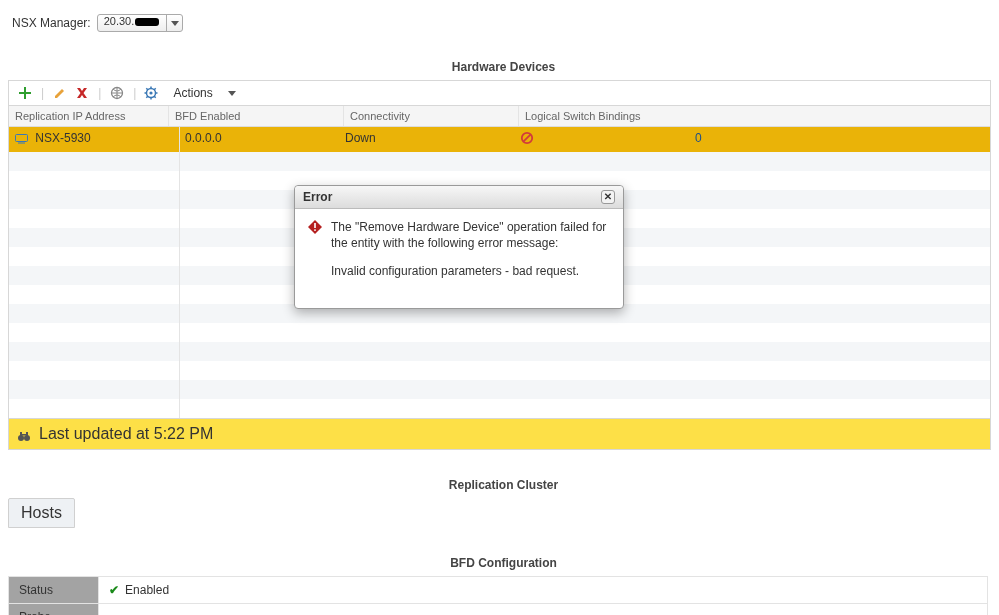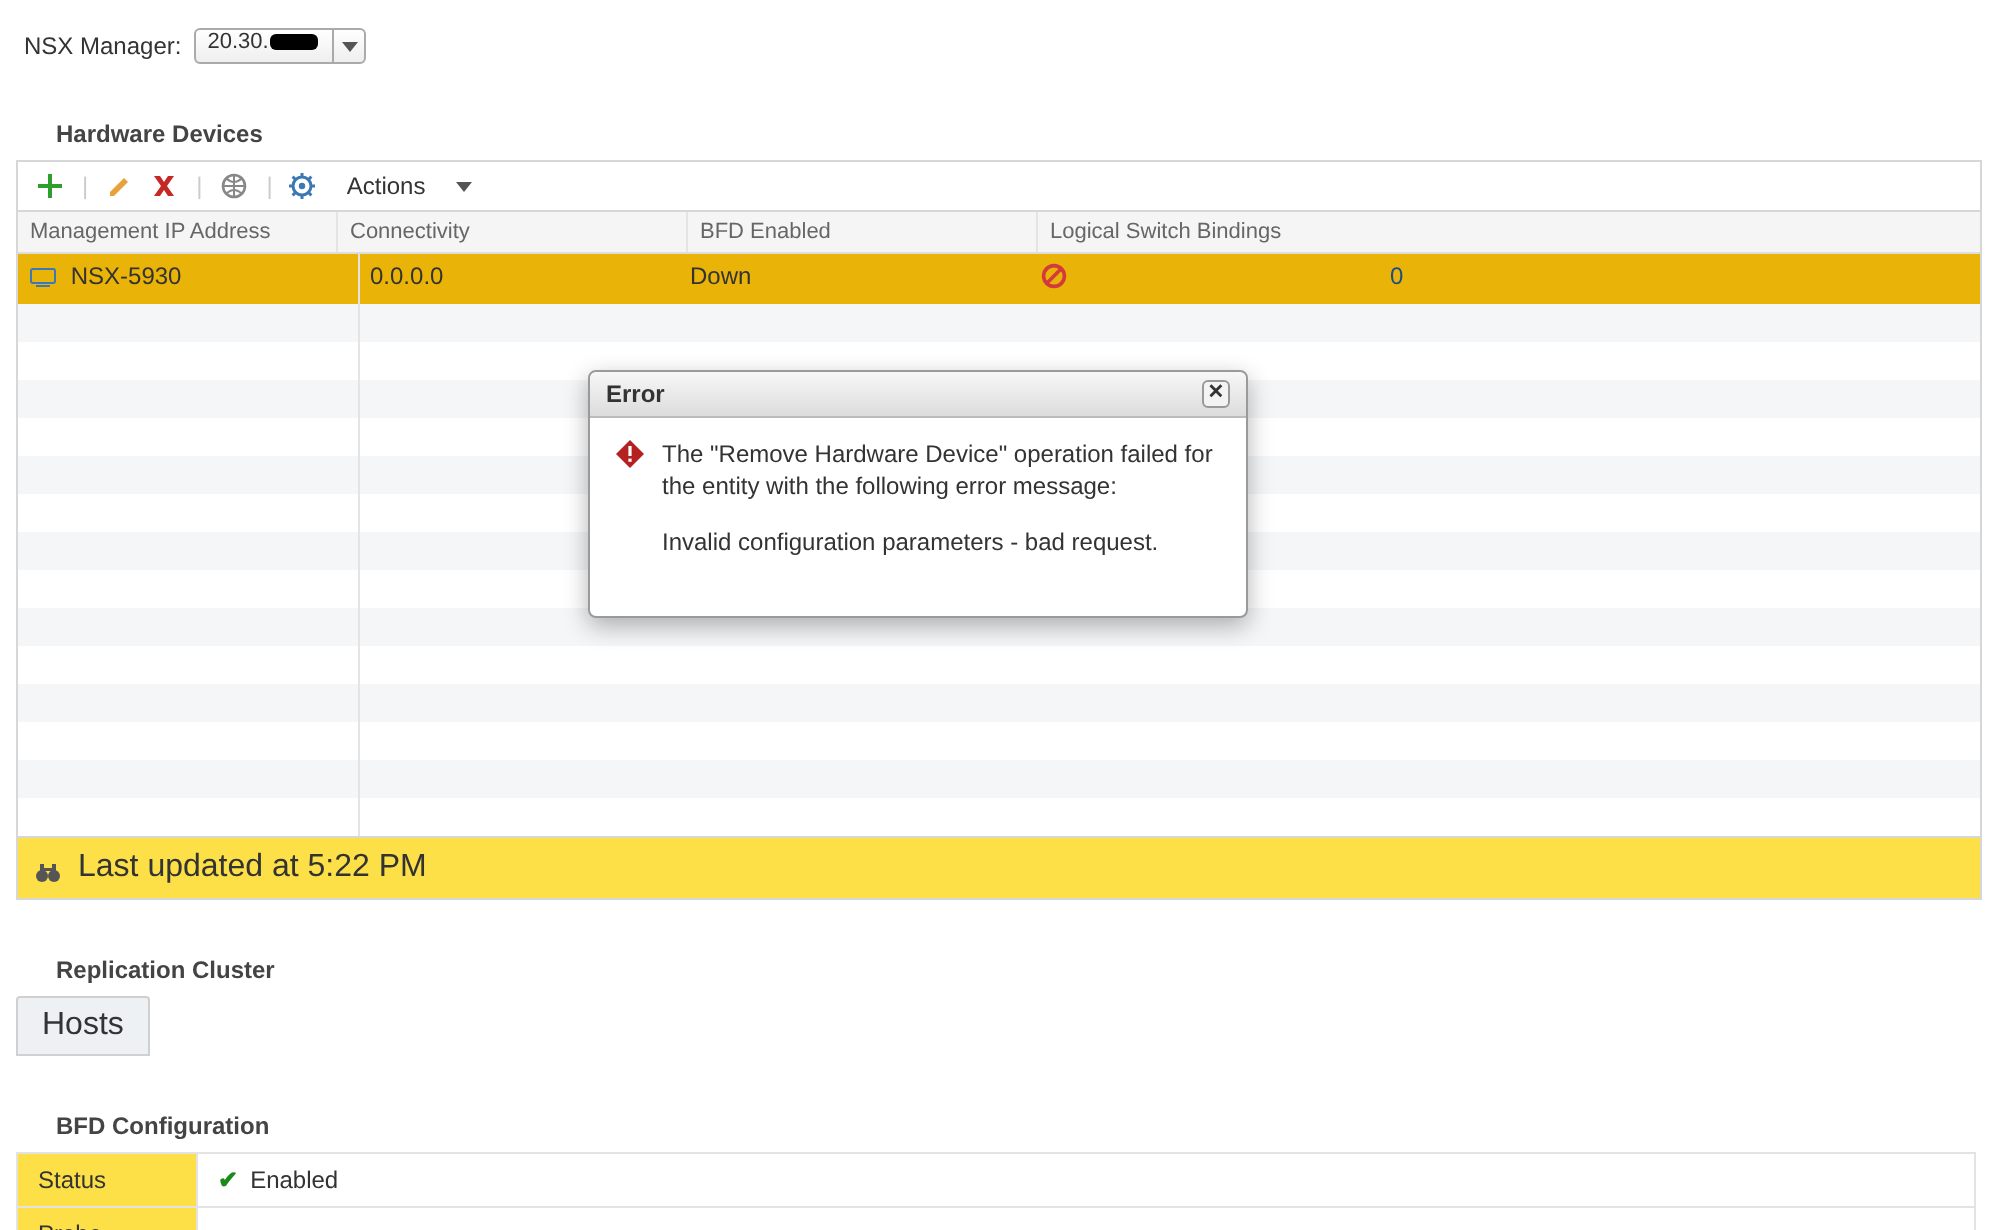--- a/index.html
+++ b/index.html
@@ -21,21 +21,21 @@
     display: flex; align-items: flex-start;
     border: 1px solid #aaa; border-radius: 3px; height: 18px;
     background: linear-gradient(#fff,#eee);
     font-size: 11px;
   }
   .select-val { padding: 0 6px 0 6px; }
   .select-arrow { border-left: 1px solid #aaa; width: 16px; height: 100%; display:flex; align-items:center; justify-content:center;}
   .select-arrow svg { display:block; }
 
   
-  .section-title { font-weight: bold; color:#444; margin: 0 0 6px 20px; }
+  .section-title { font-weight: bold; color:#444; margin: 0 0 6px 8px; text-align: center; }
 
   
   .panel { border: 1px solid #d7d7d7; margin-bottom: 28px; }
 
   
   .toolbar {
     display: flex; align-items: center; gap: 6px;
     padding: 4px 8px; border-bottom: 1px solid #d7d7d7;
     background: #fff;
   }
@@ -104,21 +104,21 @@
 
   
   .tab {
     display:inline-block; border:1px solid #d0d0d0; background:#eef1f4;
     padding:5px 12px; font-size:16px; color:#333; border-radius:2px 2px 0 0;
   }
 
   
   .kv-table { border:1px solid #ddd; border-collapse:collapse; width:100%; max-width:980px;}
   .kv-table td { border:1px solid #e3e3e3; padding:6px 10px; font-size:12px;}
-  .kv-table td.key { width:90px; background:#fde047;}
+  .kv-table td.key { width:90px; background:#a3a3a3;}
   .enabled { display:flex; align-items:center; gap:6px; }
   .chk { color:#1a8a1a; font-weight:bold; }
 
   
   .redact { display:inline-block; width:24px; height:8px; background:#000; border-radius:3px; vertical-align:middle; margin:0 1px;}
 </style>
 </head>
 <body>
 
 <div class="top-row">
@@ -180,23 +180,23 @@
       </svg>
       <span>Actions</span>
       <svg width="8" height="5" viewBox="0 0 8 5">
           <path d="M0 0 L8 0 L4 5 Z" fill="#555"></path>
         </svg>
     </span>
   </div>
 
   <div class="grid">
     <div class="grid-head">
-      <div class="cell c-ip">Management IP Address</div>
+      <div class="cell c-ip">Replication IP Address</div>
+      <div class="cell c-bfd">BFD Enabled</div>
       <div class="cell c-conn">Connectivity</div>
-      <div class="cell c-bfd">BFD Enabled</div>
       <div class="cell c-lsb">Logical Switch Bindings</div>
     </div>
 
     <div class="grid-body">
       <div class="name-vsep"></div>
 
       <div class="grid-row selected">
         <div class="cell c-name">
           <svg width="13" height="10" viewBox="0 0 13 10" style="vertical-align:middle;margin-right:4px">
             <rect x="0.5" y="0.5" width="12" height="7" rx="1" fill="none" stroke="#3b78b5"></rect>

